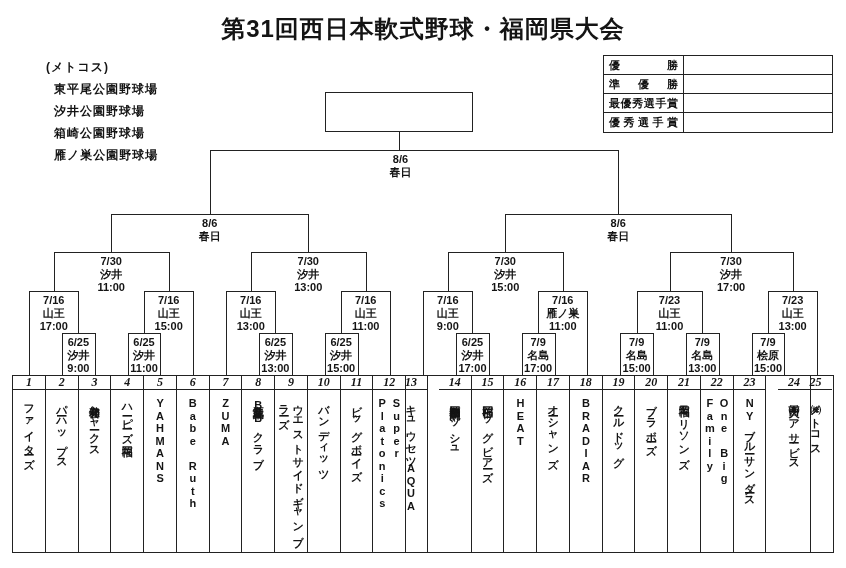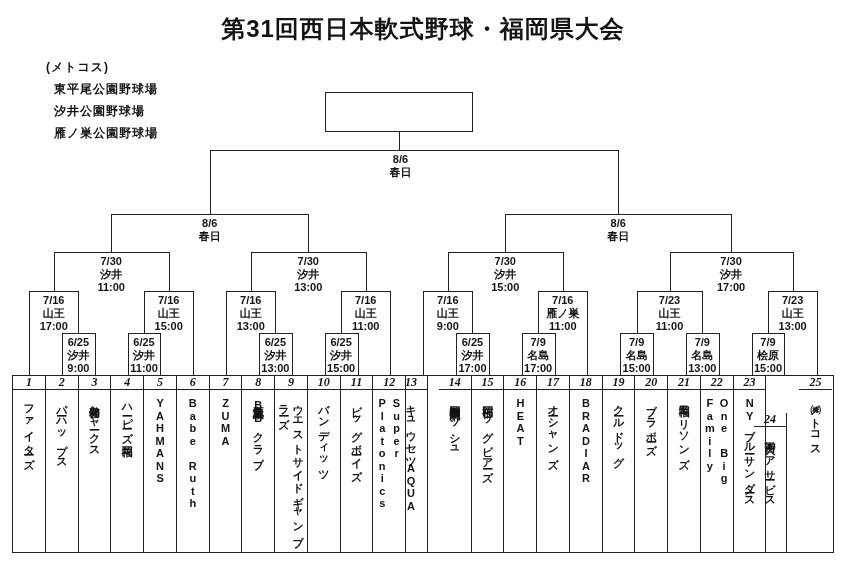--- a/index.html
+++ b/index.html
@@ -66,23 +66,34 @@
 <body>
 
 <div class="page">
 
   <div class="title">第31回西日本軟式野球・福岡県大会</div>
 
   <div class="venues">
     <div class="vhead">(メトコス)</div>
     <div class="vitem">東平尾公園野球場</div>
     <div class="vitem">汐井公園野球場</div>
+    <div class="vitem">箱崎公園野球場</div>
     <div class="vitem">雁ノ巣公園野球場</div>
   </div>
 
+  <div class="awards">
+    <div class="acell alabel">優勝</div>
+    <div class="acell"></div>
+    <div class="acell alabel">準優勝</div>
+    <div class="acell"></div>
+    <div class="acell alabel">最優秀選手賞</div>
+    <div class="acell"></div>
+    <div class="acell alabel last">優秀選手賞</div>
+    <div class="acell last"></div>
+  </div>
 
   <div class="champ-box"></div>
 
   <div id="bracket">
       <div class="hline" style="left: 61.96px; top: 333px; width: 32.84px;"></div>
       <div class="vline" style="left: 61.96px; top: 333px; height: 42px;"></div>
       <div class="vline" style="left: 94.8px; top: 333px; height: 42px;"></div>
       <div class="glabel" style="left: 33.38px; top: 336px;">
         <div>6/25</div>
         <div>汐井</div>
@@ -404,21 +415,21 @@
         <div class="tnamewrap">
           <div class="tname">One Big Family</div>
         </div>
       </div>
       <div class="tcol" style="left: 720.72px; width: 32.76px;">
         <div class="tno">23</div>
         <div class="tnamewrap">
           <div class="tname">NYブルーサンダース</div>
         </div>
       </div>
-      <div class="tcol" style="left: 741px; width: 32.76px; margin-top: 37px;">
+      <div class="tcol" style="left: 765px; width: 32.76px;">
         <div class="tno">24</div>
         <div class="tnamewrap">
           <div class="tname">㈲大西エアサービス</div>
         </div>
       </div>
       <div class="tcol lastcol" style="left: 786.24px; width: 32.76px;">
         <div class="tno">25</div>
         <div class="tnamewrap">
           <div class="tname">㈱メトコス</div>
         </div>

